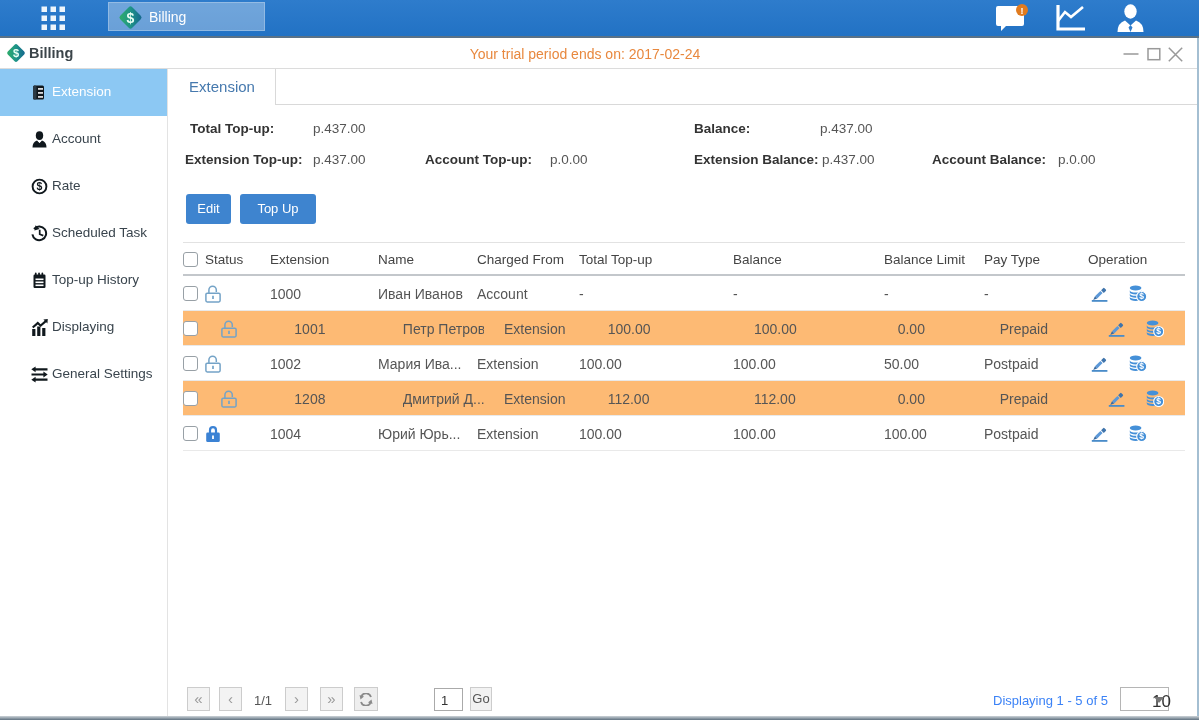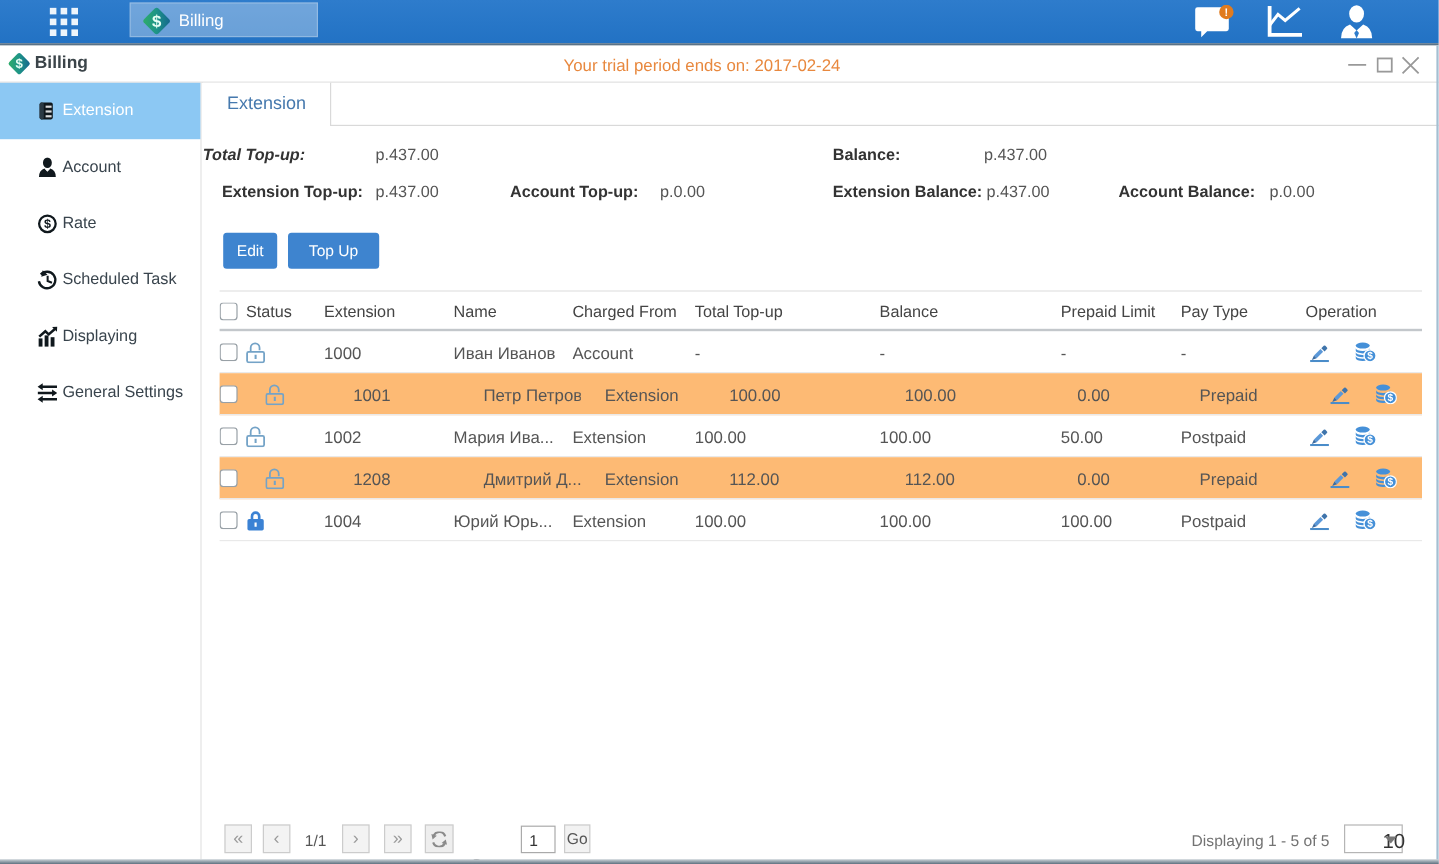--- a/index.html
+++ b/index.html
@@ -45,21 +45,21 @@
 .td svg { vertical-align:middle; }
 .c0{width:22px;} .c1{width:65px;} .c2{width:108px;} .c3{width:99px;} .c4{width:102px;}
 .c5{width:154px;} .c6{width:151px;} .c7{width:100px;} .c8{width:104px;} .c9{width:97px;}
 .cb { width:15px; height:15px; border:1px solid #98a0a6; border-radius:3px; background:#fff; margin-top:0px; }
 
 .pager { position:absolute; left:0px; top:621px; width:1030px; height:26px; font-size:13px; color:#666; }
 .pbtn { position:absolute; top:-3px; width:23px; height:24px; background:#f3f3f3; border:1px solid #ccc; color:#9a9a9a;
   text-align:center; line-height:22px; font-size:15px; }
 .pin { position:absolute; top:-2px; width:29px; height:23px; line-height:17px; border:1px solid #aaa; background:#fff; font-size:13px; color:#333; padding:3px 0 0 6px; }
 .gobtn { position:absolute; top:-3px; width:22px; height:24px; background:#f2f2f2; border:1px solid #ccc; color:#555; text-align:center; line-height:22px; font-size:13px; }
-.disp { position:absolute; top:3px; left:824px; color:#737373; }
+.disp { position:absolute; top:3px; left:824px; color:#3b82f6; }
 .dd { position:absolute; top:-3px; left:951px; width:49px; height:24px; border:1px solid #b5b5b5; background:#fff; color:#333; }
 .dd .n { position:absolute; left:4px; top:4px; font-size:17px;margin-left:27px; }
 .dd .ar { position:absolute; right:4px; top:9px; width:0; height:0; border-left:5px solid transparent; border-right:5px solid transparent; border-top:6px solid #777; }
 
 .bedge { position:absolute; left:0; bottom:0; width:1199px; height:4px; background:linear-gradient(#cdd4d9,#5f7180); }
 .redge { position:absolute; right:0; top:38px; width:2px; height:682px; background:#a4bfd2; }
 </style>
 </head>
 <body>
 
@@ -167,20 +167,34 @@
     <svg class="ic" viewBox="0 0 17 17">
       <path d="M3.0 3.8 a6.9 6.9 0 1 1 -1.6 5.6" stroke="#10181d" stroke-width="2" fill="none"></path>
       <path d="M4.6 0.2 L3.4 5.6 L8.6 4.0 z" fill="#10181d"></path>
       <path d="M8.7 4.8 V9.2 L12.3 10.6" stroke="#10181d" stroke-width="1.7" fill="none"></path>
     </svg>
     <div class="lbl">Scheduled Task</div>
   </div>
   <div class="mitem">
     <svg class="ic" viewBox="0 0 17 17">
         <g fill="#10181d">
+      <rect x="2.5" y="2.5" width="12" height="13.5" rx="1.2"></rect>
+      <rect x="3.9" y="0.6" width="1.7" height="3.4" rx="0.85" fill="#10181d"></rect>
+      <rect x="7.2" y="0.6" width="1.7" height="3.4" rx="0.85" fill="#10181d"></rect>
+      <rect x="10.5" y="0.6" width="1.7" height="3.4" rx="0.85" fill="#10181d"></rect>
+      <rect x="4.5" y="6.5" width="8" height="1.6" fill="#fff"></rect>
+      <rect x="4.5" y="9.5" width="8" height="1.6" fill="#fff"></rect>
+      <rect x="4.5" y="12.5" width="8" height="1.6" fill="#fff"></rect>
+    </g>
+      </svg>
+    <div class="lbl">Top-up History</div>
+  </div>
+  <div class="mitem">
+    <svg class="ic" viewBox="0 0 17 17">
+        <g fill="#10181d">
       <rect x="1.2" y="10" width="3.2" height="7"></rect>
       <rect x="6.2" y="7.5" width="3.2" height="9.5"></rect>
       <rect x="11.2" y="9" width="3.2" height="8"></rect>
       <path d="M1.0 7.8 L6.8 2.6 L9.6 5.2 L13.6 1.8 L12.4 0.6 L16.8 0 L16.4 4.4 L15.2 3.2 L9.6 8 L6.8 5.4 L2.4 9.2 z"></path>
     </g>
       </svg>
     <div class="lbl">Displaying</div>
   </div>
   <div class="mitem">
     <svg class="ic" viewBox="0 0 17 17">
@@ -193,21 +207,21 @@
     <div class="lbl">General Settings</div>
   </div>
 </div>
 
 <div class="main">
   <div class="tabrow">
     <div class="rest"></div>
     <div class="act">Extension</div>
   </div>
 
-  <div class="stat" style="left:0; top:52px;font-style:italic;"><b>Total Top-up:</b></div>
+  <div class="stat" style="left:21px; top:52px;"><b>Total Top-up:</b></div>
   <div class="stat" style="left:144px; top:52px;">p.437.00</div>
   <div class="stat" style="left:525px; top:52px;"><b>Balance:</b></div>
   <div class="stat" style="left:651px; top:52px;">p.437.00</div>
 
   <div class="stat" style="left:16px; top:83px;"><b>Extension Top-up:</b></div>
   <div class="stat" style="left:144px; top:83px;">p.437.00</div>
   <div class="stat" style="left:256px; top:83px;"><b>Account Top-up:</b></div>
   <div class="stat" style="left:381px; top:83px;">p.0.00</div>
   <div class="stat" style="left:525px; top:83px;"><b>Extension Balance:</b></div>
   <div class="stat" style="left:653px; top:83px;">p.437.00</div>
@@ -221,21 +235,21 @@
     <div class="trh">
       <div class="td c0">
           <div class="cb"></div>
         </div>
       <div class="td c1">Status</div>
       <div class="td c2">Extension</div>
       <div class="td c3">Name</div>
       <div class="td c4">Charged From</div>
       <div class="td c5">Total Top-up</div>
       <div class="td c6">Balance</div>
-      <div class="td c7">Prepaid Limit</div>
+      <div class="td c7">Balance Limit</div>
       <div class="td c8">Pay Type</div>
       <div class="td c9">Operation</div>
     </div>
 
     <div class="tr">
       <div class="td c0">
           <div class="cb"></div>
         </div>
       <div class="td c1"><svg width="16" height="18" viewBox="0 0 16 18">
             <g fill="none" stroke="#74a3c7" stroke-width="1.5">

